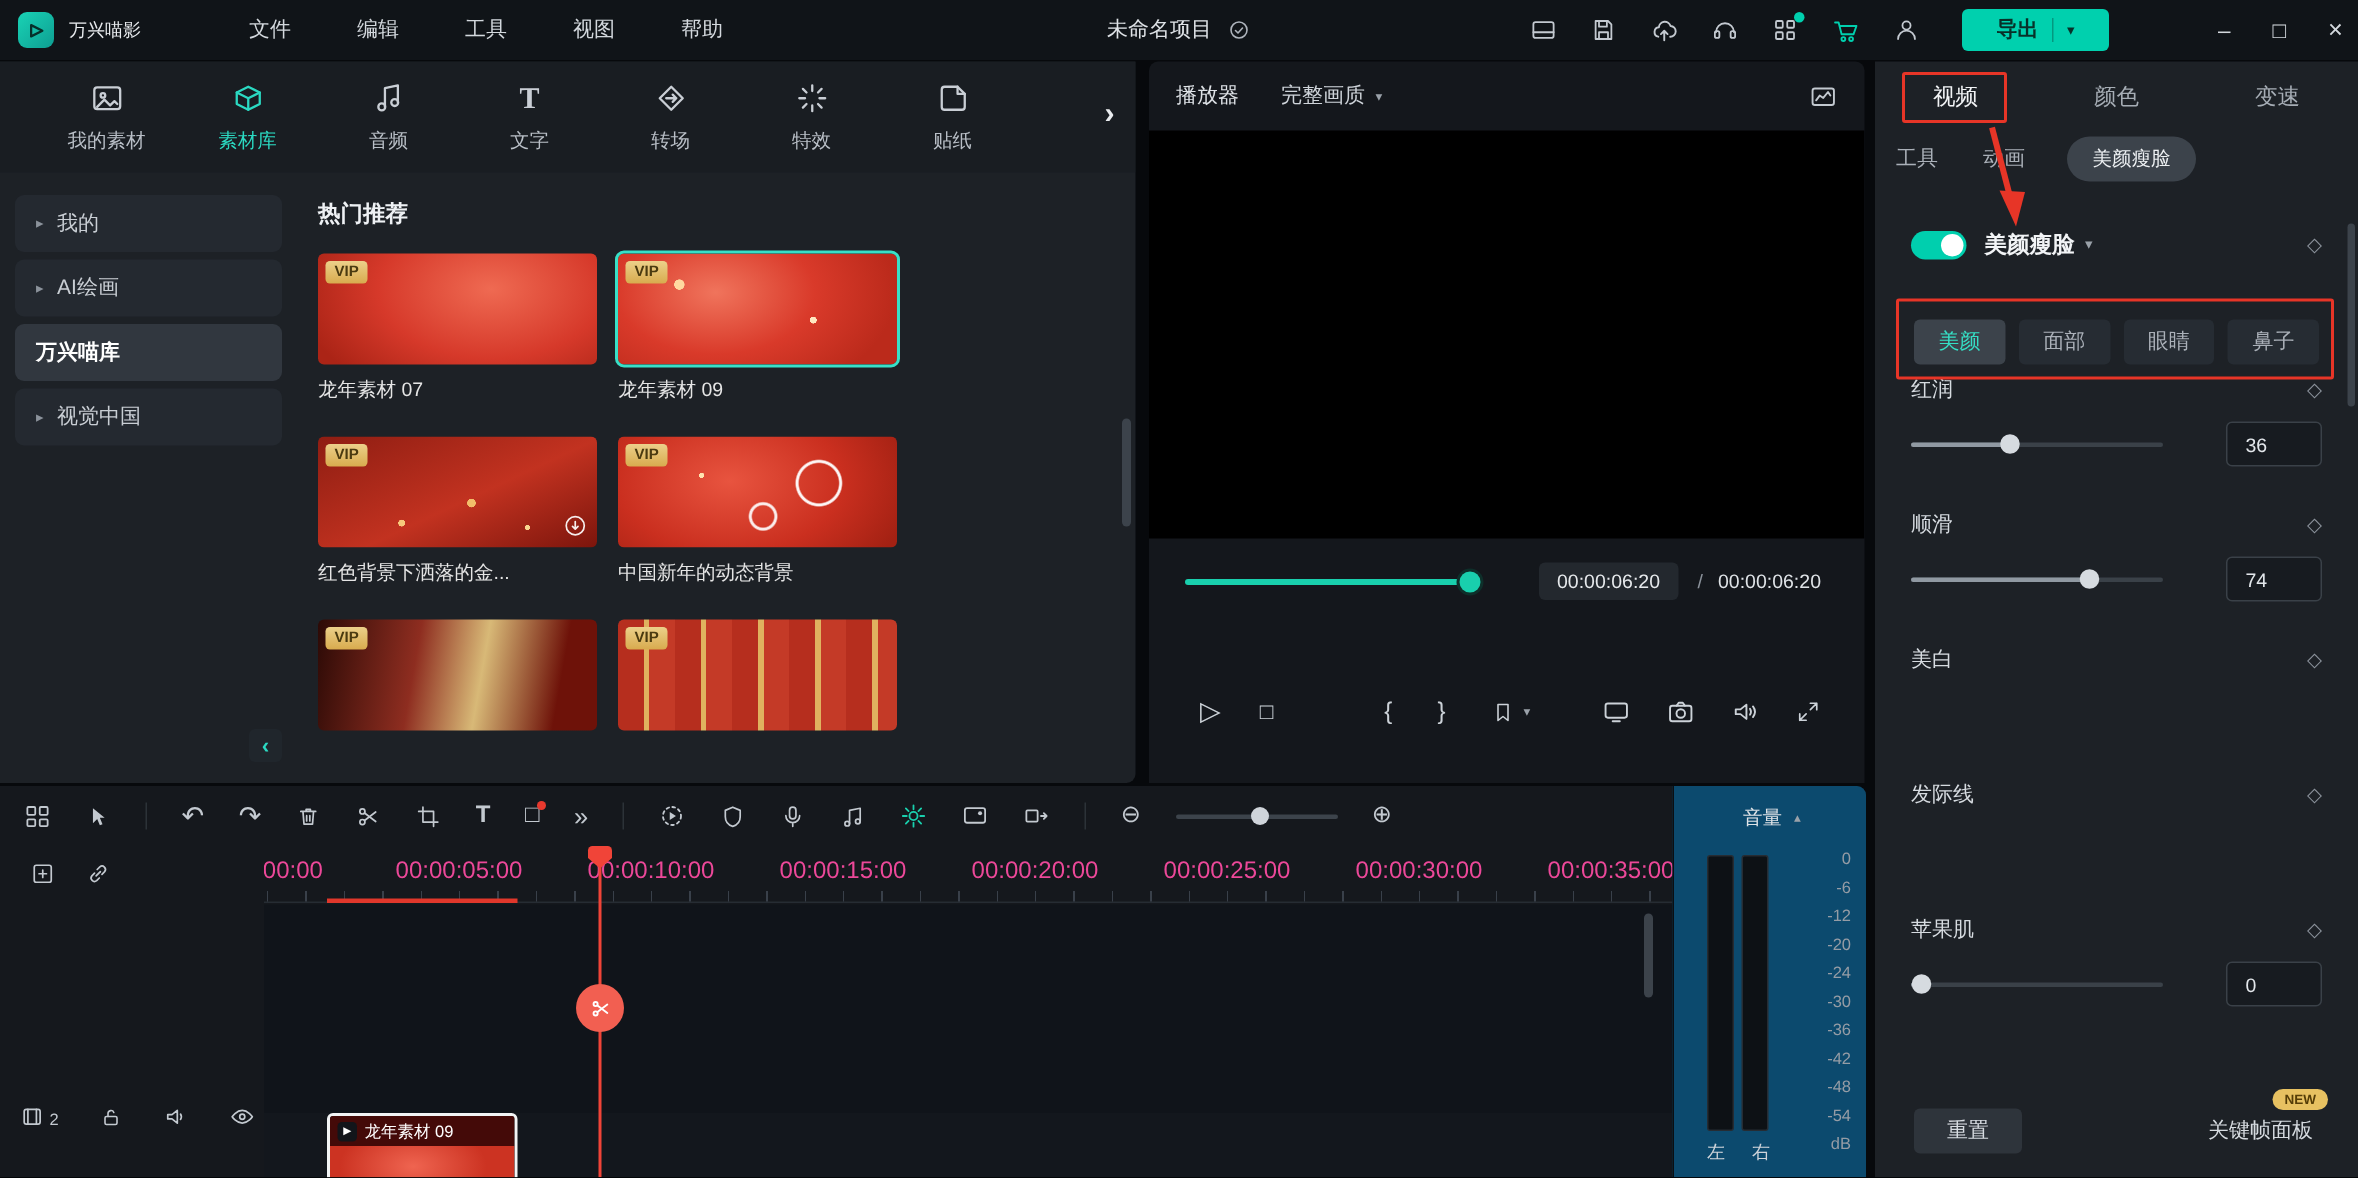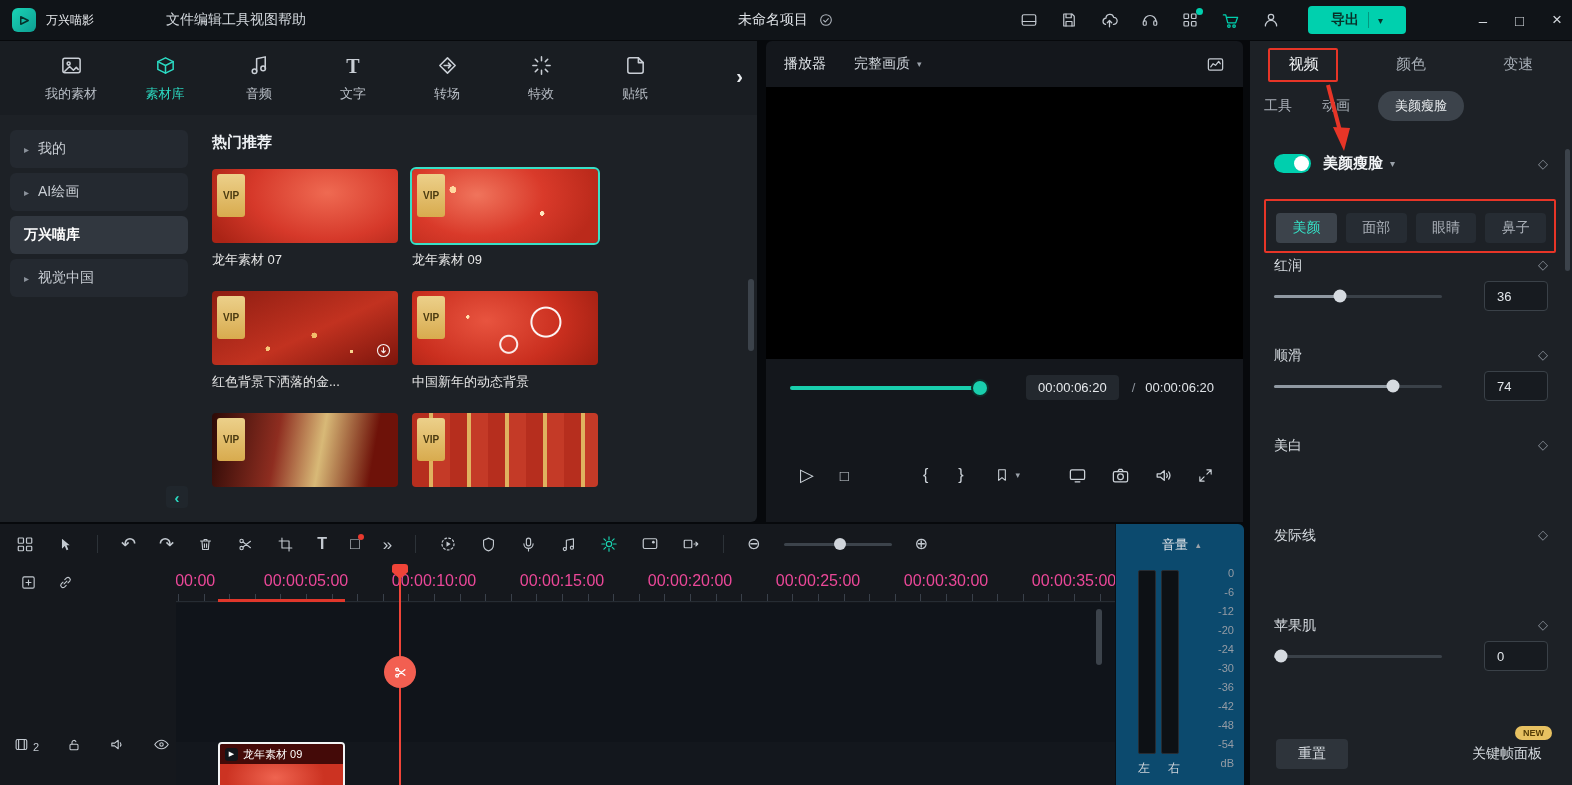--- a/index.html
+++ b/index.html
@@ -6,21 +6,21 @@
   html,body{background:#000}
   body{font-family:"Liberation Sans","DejaVu Sans",sans-serif;color:#e6e9ec}
   .app{position:relative;width:1572px;height:785px;background:#07090c;overflow:hidden;font-size:13px}
   .ic{display:inline-flex;align-items:center;justify-content:center;line-height:1}
   svg.s{fill:none;stroke:currentColor;stroke-width:1.6;stroke-linecap:round;stroke-linejoin:round;display:block}
 
   
   .topbar{position:absolute;left:0;top:0;width:1572px;height:40px;background:#101418;display:flex;align-items:center}
   .logo{width:24px;height:24px;margin-left:12px;background:linear-gradient(135deg,#19d3b5,#0e9e92);border-radius:6px;display:flex;align-items:center;justify-content:center;color:#062a26;font-weight:bold;font-size:13px}
   .app-title{margin-left:10px;font-size:12px;color:#e8ebee}
-  .menu{display:flex;margin-left:72px;color:#d3d8dd;font-size:14px}
+  .menu{display:flex;gap:44px;margin-left:72px;color:#d3d8dd;font-size:14px}
   .menu span{cursor:default}
   .project{position:absolute;left:50%;transform:translateX(-50%);display:flex;align-items:center;gap:10px;font-size:14px;color:#dfe3e7}
   .tb-icons{position:absolute;right:292px;display:flex;gap:22px;align-items:center;color:#c3c9d0}
   .badge-dot{position:absolute;top:-3px;right:-4px;width:7px;height:7px;border-radius:50%;background:#00d0ae}
   .export-btn{position:absolute;right:166px;width:98px;height:28px;background:#00d0ae;border-radius:4px;color:#083129;font-weight:bold;display:flex;align-items:center;justify-content:center;font-size:14px;cursor:pointer}
   .export-btn .sep{width:1px;height:16px;background:rgba(8,49,41,.35);margin:0 9px}
   .win{position:absolute;right:10px;display:flex;gap:28px;color:#d3d8dd;font-size:15px;align-items:center}
 
   
   .media-panel{position:absolute;left:0;top:41px;width:757px;height:481px;background:#1d2126;border-radius:0 0 6px 0;overflow:hidden}
@@ -44,21 +44,21 @@
   .sec-title{margin-top:18px;font-size:15px;font-weight:bold;color:#eef1f4}
   .grid{margin-top:17px;display:grid;grid-template-columns:186px 186px;column-gap:14px;row-gap:24px}
   .thumb{position:relative;height:74px;border-radius:4px;overflow:hidden;cursor:pointer}
   .thumb.sel{outline:2px solid #38e0c7;outline-offset:0}
   .t1{background:radial-gradient(130px 80px at 62% 32%,#ef6a52,#d6392a 58%,#ab2416)}
   .t2{background:radial-gradient(6px 6px at 22% 28%,#ffd9a0 55%,transparent 60%),radial-gradient(4px 4px at 70% 60%,#ffe7c0 55%,transparent 60%),radial-gradient(120px 75px at 35% 35%,#f0745c,#d93a2a 55%,#bb2a1b)}
   .t3{background:radial-gradient(4px 4px at 30% 78%,#f7c97b 55%,transparent 60%),radial-gradient(5px 5px at 55% 60%,#f2bd6a 55%,transparent 60%),radial-gradient(3px 3px at 75% 82%,#f7d58f 55%,transparent 60%),linear-gradient(155deg,#8e1d12,#c23220 55%,#7c150c)}
   .t4{background:radial-gradient(circle at 72% 42%,transparent 13px,rgba(255,255,255,.95) 14px,rgba(255,255,255,.95) 15px,transparent 16px),radial-gradient(circle at 52% 72%,transparent 7px,rgba(255,255,255,.9) 8px,rgba(255,255,255,.9) 9px,transparent 10px),radial-gradient(3px 3px at 30% 35%,#ffe3b0 55%,transparent 62%),radial-gradient(125px 80px at 40% 40%,#e8543f,#ca2f1f 60%,#a32113)}
   .p1{background:linear-gradient(100deg,#2c0a06,#8e2d20 35%,#d8b977 58%,#6e1209 85%)}
   .p2{background:repeating-linear-gradient(90deg,#b62e1e 0 17px,#e0b25f 17px 21px,#c43a27 21px 38px)}
-  .vip{position:absolute;top:5px;left:5px;background:linear-gradient(#ecd08a,#d8ab4e);color:#4a3a10;font-size:10px;font-weight:bold;padding:16px 6px;border-radius:3px}
+  .vip{position:absolute;top:5px;left:5px;background:linear-gradient(#ecd08a,#d8ab4e);color:#4a3a10;font-size:10px;font-weight:bold;padding:2px 6px;border-radius:3px}
   .dl{position:absolute;right:6px;bottom:6px;color:#fff;opacity:.92}
   .caption{margin-top:8px;font-size:13px;color:#e5e5e5;height:16px;overflow:hidden;white-space:nowrap}
   .m-scroll{position:absolute;right:3px;top:164px;width:6px;height:72px;border-radius:3px;background:#3c434b}
 
   
   .player-panel{position:absolute;left:766px;top:41px;width:477px;height:481px;background:#14171c;border-radius:6px 6px 0 0;overflow:hidden}
   .pl-header{height:46px;display:flex;align-items:center;padding:0 18px;color:#dfe3e7;font-size:14px}
   .pl-quality{margin-left:28px;display:flex;align-items:center;gap:7px;color:#cfd4da;cursor:pointer}
   .pl-scope{margin-left:auto;color:#c3c9d0;cursor:pointer}
   .pl-video{height:272px;background:#000}
@@ -86,21 +86,21 @@
   .toggle::after{content:"";position:absolute;right:2px;top:2px;width:15px;height:15px;border-radius:50%;background:#fff}
   .feature-title{margin-left:12px;font-size:15px;font-weight:bold;color:#f2f4f6}
   .feature-caret{margin-left:7px;font-size:10px;color:#9aa1a9}
   .kf-diamond{font-size:13px;color:#8b929b;cursor:pointer}
   .feature-row .kf-diamond{margin-left:auto}
   .beauty-row{display:flex;gap:9px;padding:0 26px;margin-top:26px}
   .bbtn{width:62px;height:30px;border-radius:4px;background:#262c33;color:#aab0b8;font-size:14px;display:flex;align-items:center;justify-content:center;cursor:pointer}
   .bbtn.active{background:#3c434b;color:#35dfc5}
   .prop-slider{height:90px;padding:0 24px}
   .prop-slider:first-of-type{margin-top:10px}
-  .ps-head{display:flex;justify-content:space-between;align-items:flex-start;height:20px;padding-top:14px}
+  .ps-head{display:flex;justify-content:space-between;align-items:center;height:20px;padding-top:14px}
   .ps-label{font-size:14px;color:#d6dbe0}
   .ps-body{display:flex;align-items:center;margin-top:18px}
   .ps-track{position:relative;width:168px;height:3px;background:#3a4148;border-radius:2px;cursor:pointer}
   .ps-fill{position:absolute;left:0;top:0;height:100%;background:#9099a2;border-radius:2px}
   .ps-handle{position:absolute;top:50%;transform:translate(-50%,-50%);width:13px;height:13px;border-radius:50%;background:#d6dbe0;cursor:grab}
   .ps-value{margin-left:auto;width:64px;height:30px;background:#171b20;border:1px solid #3a4148;border-radius:4px;color:#e3e7eb;display:flex;align-items:center;padding-left:12px;font-size:13px;cursor:text}
   .props-actions{position:absolute;left:0;right:0;bottom:16px;display:flex;align-items:center;padding:0 26px}
   .reset-btn{width:72px;height:30px;background:#2e343b;border-radius:4px;display:flex;align-items:center;justify-content:center;font-size:14px;color:#d6dbe0;cursor:pointer}
   .kf-btn{margin-left:auto;position:relative;height:30px;display:flex;align-items:center;font-size:14px;color:#d6dbe0;padding:0 4px;cursor:pointer}
   .new-badge{position:absolute;top:-13px;right:-6px;background:#e7c161;color:#553d07;font-size:9px;font-weight:bold;padding:2px 8px;border-radius:8px}

